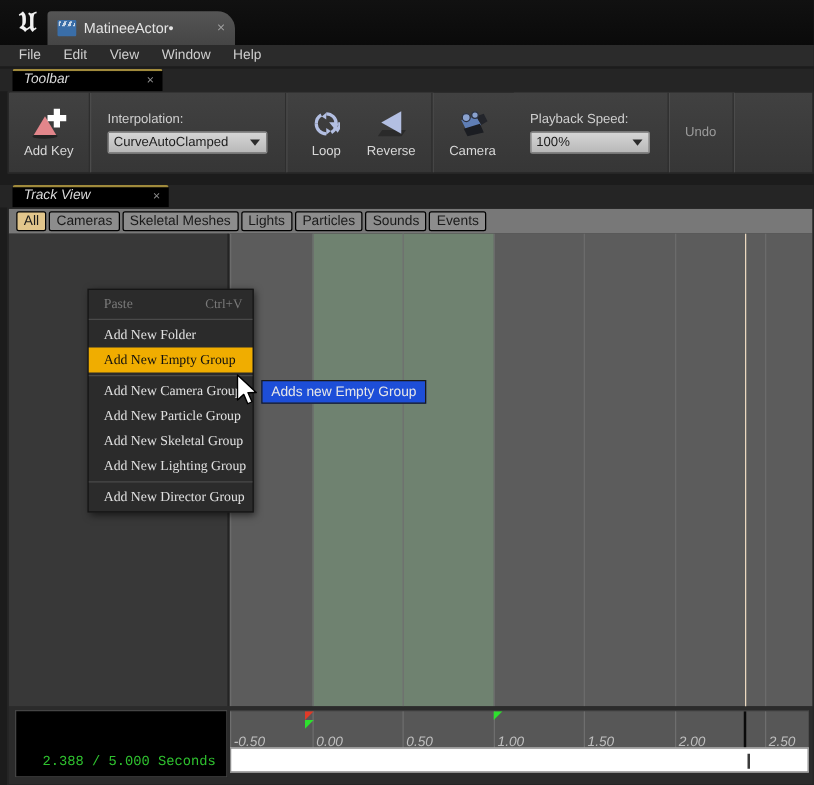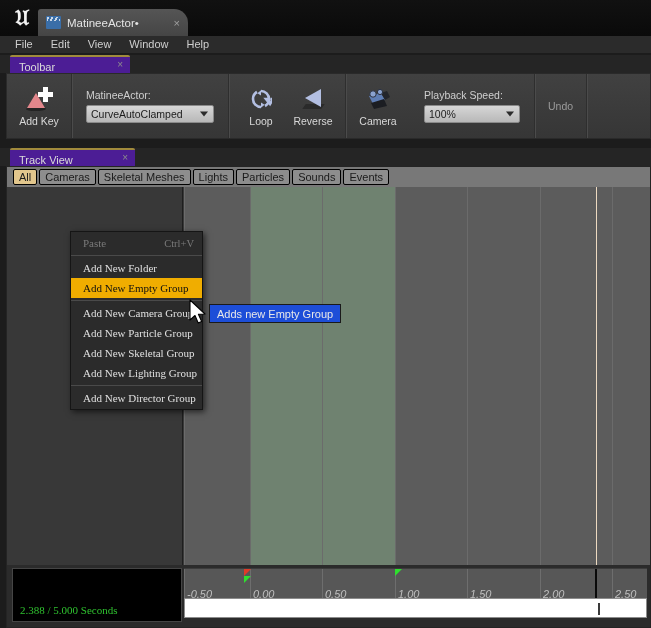--- a/index.html
+++ b/index.html
@@ -93,29 +93,30 @@
   .panel-tabstrip {
     position: absolute;
     height: 18px;
     background: #252525;
     width: 651px;
     left: 0;
   }
   .panel-tab {
     position: absolute; left: 10px; top: 0;
     height: 18px;
-    background: #4c1d95;
+    background: #000000;
     border-top: 2px solid #a08a3c;
     box-sizing: border-box;
-    display: flex; align-items: flex-end;
+    display: flex; align-items: flex-start;
     padding: 0 22px 0 9px;
     font-size: 11px;
     color: #dadada;
     border-top-left-radius: 2px;
     border-top-right-radius: 2px;
+    font-style: italic;
   }
   .panel-tab .tab-x {
     position: absolute; right: 7px; top: 50%;
     transform: translateY(-50%);
     color: #8c8c8c; font-size: 10px; line-height: 1;
   }
 
   
   #toolbar-tabstrip { top: 55px; }
   .toolbar {
@@ -337,23 +338,23 @@
     background: #2b2b2b;
   }
   .tl-status {
     position: absolute; left: 5px; top: 3px;
     width: 170px; height: 54px;
     background: #000000;
     border: 1px solid #454545;
     box-sizing: border-box;
   }
   .tl-time {
-    position: absolute; left: 7px; bottom: 5px;
+    position: absolute; left: 21px; bottom: 5px;
     color: #2fc22f;
-    font-family: Liberation Serif, serif;
+    font-family: Liberation Mono, monospace;
     font-size: 11px;
     white-space: nowrap;
     margin-top: 47px;
   }
   .tl-ruler {
     position: absolute; left: 177px; top: 3px;
     right: 3px; height: 33px;
     background: #575757;
     border-top: 1px solid #3c3c3c;
     overflow: hidden;
@@ -500,21 +501,21 @@
           <div class="tri"></div>
         <div class="plus-h"></div>
           <div class="plus-v"></div>
       </div>
       <div class="lbl">Add Key</div>
     </div>
   </div>
 
   <div class="tb-group">
     <div class="tb-field">
-      <div class="caption">MatineeActor:</div>
+      <div class="caption">Interpolation:</div>
       <div class="combo" id="interp-combo">
         <span>CurveAutoClamped</span>
         <span class="caret"></span>
       </div>
     </div>
   </div>
 
   <div class="tb-group">
     <div class="tb-btn">
       <div class="tb-icon ic-loop">

